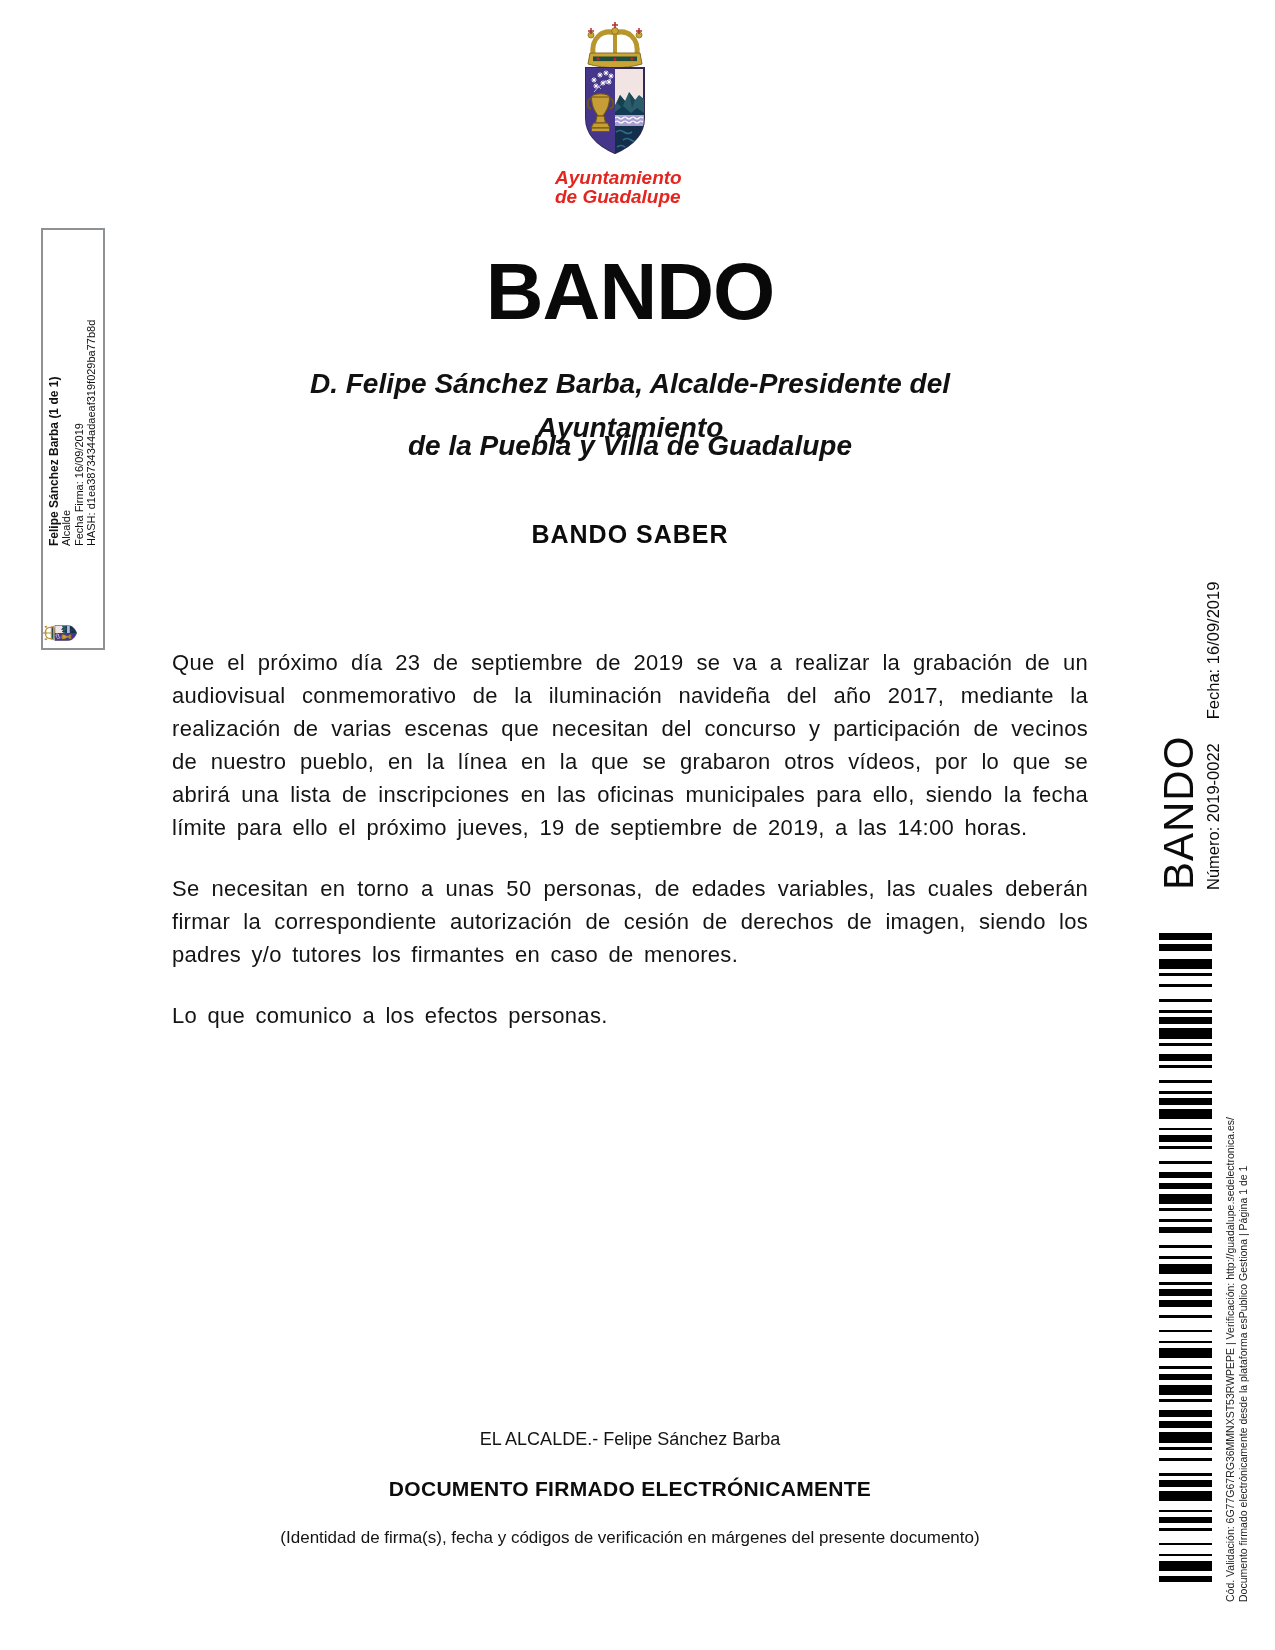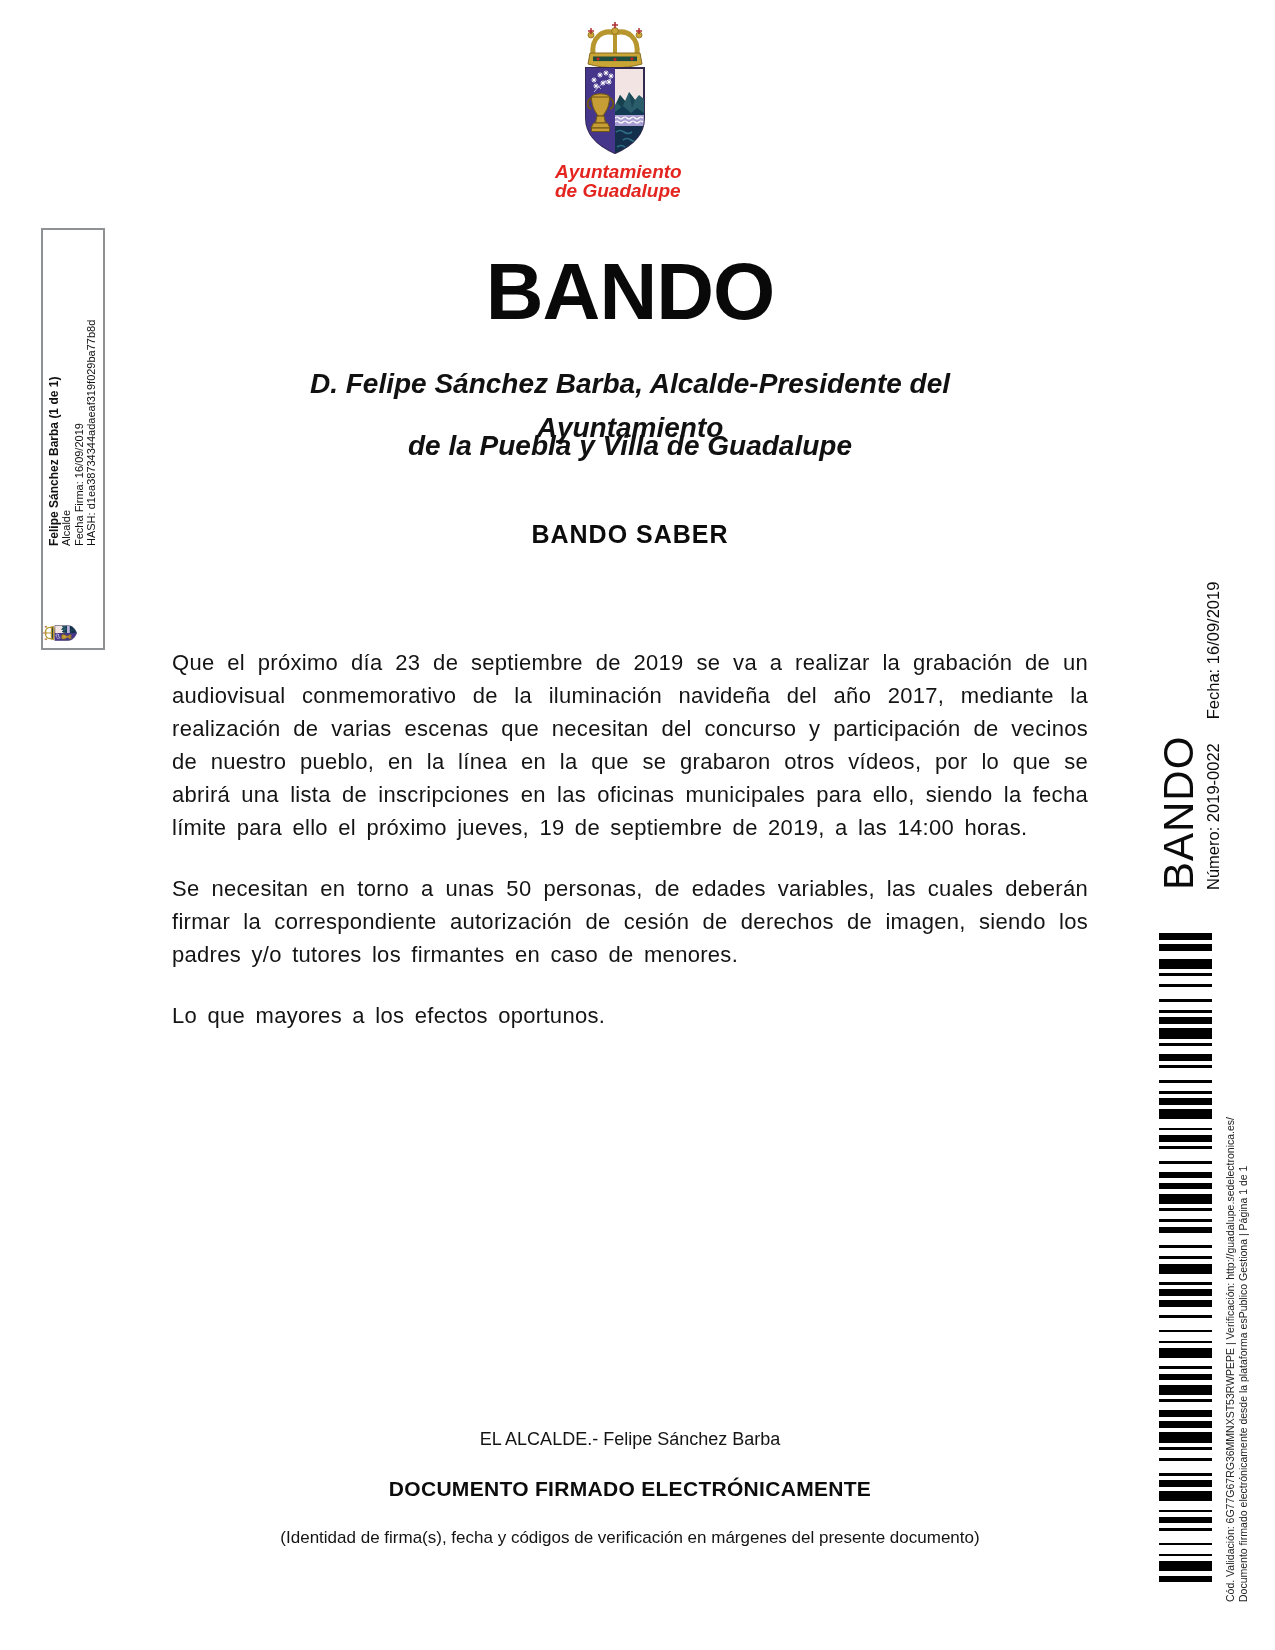--- a/index.html
+++ b/index.html
@@ -2,21 +2,21 @@
 <html><head>
 <meta charset="utf-8">
 <style>
   html,body{margin:0;padding:0;background:#fff;}
   .page{
     position:relative;width:1275px;height:1650px;background:#fff;overflow:hidden;
     font-family:"Liberation Sans",sans-serif;color:#1a1a1a;
   }
   
   .logo-wrap{position:absolute;left:555px;top:22px;width:120px;text-align:center;}
-  .logo-caption{margin-top:4px;font-style:italic;font-weight:600;font-size:19px;line-height:19px;color:#e4251f;white-space:nowrap;}
+  .logo-caption{margin-top:10px;font-style:italic;font-weight:600;font-size:19px;line-height:19px;color:#e4251f;white-space:nowrap;}
   
   .main{position:absolute;left:170px;top:0;width:920px;}
   .doc-title{position:absolute;left:0;top:250px;width:920px;text-align:center;
     font-size:80px;line-height:84px;font-weight:700;letter-spacing:-1px;color:#090909;}
   .doc-sub1{position:absolute;left:65px;top:362px;width:790px;text-align:center;
     font-size:28px;line-height:44px;font-weight:700;font-style:italic;color:#111;}
   .doc-sub2{position:absolute;left:0;top:431px;width:920px;text-align:center;
     font-size:28px;line-height:30px;font-weight:700;font-style:italic;color:#111;}
   .hace{position:absolute;left:0;top:521px;width:920px;text-align:center;
     font-size:25px;line-height:27px;font-weight:700;letter-spacing:1px;color:#0c0c0c;}
@@ -129,21 +129,21 @@
 
   <div class="main">
     <div class="doc-title">BANDO</div>
     <div class="doc-sub1">D. Felipe Sánchez Barba, Alcalde-Presidente del Ayuntamiento</div>
     <div class="doc-sub2">de la Puebla y Villa de Guadalupe</div>
     <div class="hace">BANDO SABER</div>
 
     <div class="body-text">
       <p>Que el próximo día 23 de septiembre de 2019 se va a realizar la grabación de un audiovisual conmemorativo de la iluminación navideña del año 2017, mediante la realización de varias escenas que necesitan del concurso y participación de vecinos de nuestro pueblo, en la línea en la que se grabaron otros vídeos, por lo que se abrirá una lista de inscripciones en las oficinas municipales para ello, siendo la fecha límite para ello el próximo jueves, 19 de septiembre de 2019, a las 14:00 horas.</p>
       <p>Se necesitan en torno a unas 50 personas, de edades variables, las cuales deberán firmar la correspondiente autorización de cesión de derechos de imagen, siendo los padres y/o tutores los firmantes en caso de menores.</p>
-      <p>Lo que mayores a los efectos oportunos.</p>
+      <p>Lo que comunico a los efectos personas.</p>
     </div>
 
     <div class="closing-1">EL ALCALDE.- Felipe Sánchez Barba</div>
     <div class="closing-2">DOCUMENTO FIRMADO ELECTRÓNICAMENTE</div>
     <div class="closing-3">(Identidad de firma(s), fecha y códigos de verificación en márgenes del presente documento)</div>
   </div>
 
   <div class="sig-box">
     <div class="rot sig-rot">
       <div class="b">Felipe Sánchez Barba (1 de 1)</div>

